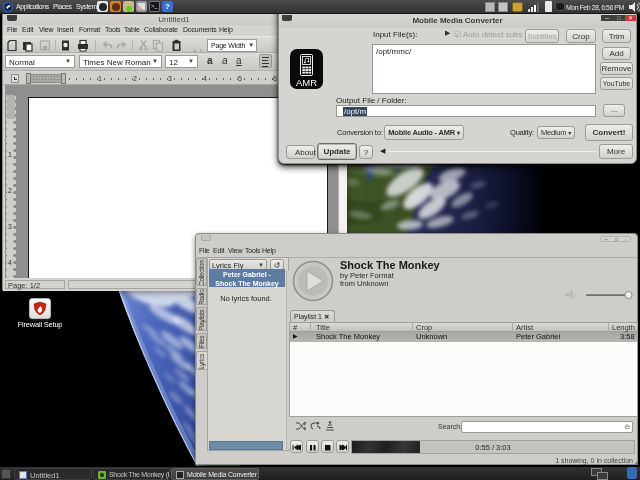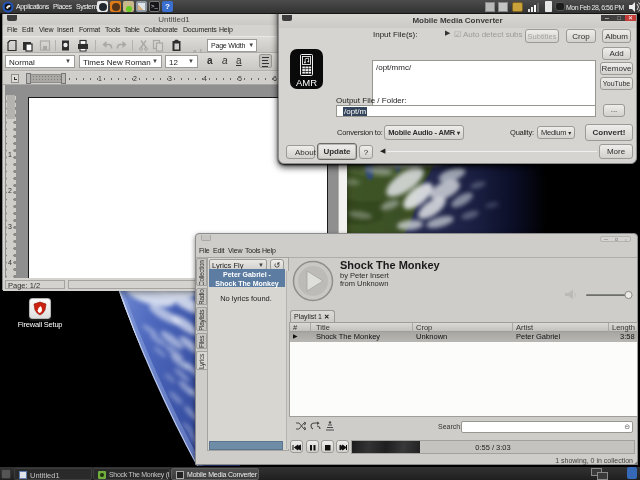--- a/index.html
+++ b/index.html
@@ -344,21 +344,21 @@
 
   <div class="abs" style="left:93px;top:24px;width:350px;height:208px;">
 
     <svg width="46" height="46" style="position:absolute;left:3px;top:2px;">
       <circle cx="21" cy="21" r="19.5" fill="#c9c8c4"></circle>
       <circle cx="21" cy="21" r="19.5" fill="none" stroke="#8f8e8a" stroke-width="1.5"></circle>
       <circle cx="21" cy="21" r="15" fill="#bcbbb7"></circle>
       <path d="M15,11 L31,21 L15,31 Z" fill="#dededa" stroke="#a0a09c" stroke-width="0.7"></path>
     </svg>
     <div class="abs" style="left:51px;top:1px;font-size:11px;font-weight:bold;color:#1a1a1a;">Shock The Monkey</div>
-    <div class="abs" style="left:51px;top:13px;font-size:7.5px;color:#2a2a2a;">by Peter Insert</div>
+    <div class="abs" style="left:51px;top:13px;font-size:7.5px;color:#2a2a2a;">by Peter Format</div>
     <div class="abs" style="left:51px;top:21px;font-size:7.5px;color:#2a2a2a;">from Unknown</div>
 
     <svg width="80" height="14" style="position:absolute;left:273px;top:30px;">
       <path d="M3,5 h3.5 l4.5,-3.5 v10 l-4.5,-3.5 h-3.5 z" fill="#bbbab6"></path>
       <path d="M12.5,4.5 q2,2.5 0,5" stroke="#c2c1bd" fill="none" stroke-width="1"></path>
       <rect x="24" y="6.2" width="43" height="1.8" rx="0.9" fill="#6e6e6a"></rect>
       <circle cx="66.5" cy="7" r="3.6" fill="#ecebe7" stroke="#8a8985" stroke-width="1"></circle>
     </svg>
 
     <div class="abs" style="left:1px;top:52px;width:45px;height:12px;background:linear-gradient(#dcdbd7,#cccbc7);border:1px solid #9a9995;border-bottom:none;border-radius:3px 3px 0 0;font-size:7px;color:#222;padding:2px 0 0 3px;white-space:nowrap;">Playlist 1 <b style="font-size:6.5px;">✕</b></div>
@@ -452,23 +452,23 @@
         <rect x="15.4" y="22.7" width="2.6" height="1.9"></rect>
         <rect x="18.5" y="22.7" width="2.6" height="1.9"></rect>
     </g>
     <text x="16.5" y="37" fill="#fff" font-size="9.5" text-anchor="middle" font-family="Liberation Sans, sans-serif">AMR</text>
   </svg>
   <div class="abs" style="left:94px;top:29px;font-size:8px;color:#1e1e1e;">Input File(s):</div>
   <span class="abs" style="left:166px;top:28px;font-size:7px;color:#333;">▶</span>
   <span class="abs" style="left:175px;top:29px;font-size:8px;color:#9b9a96;">☑ Auto detect subs</span>
   <div class="btn" style="left:246px;top:28px;width:34px;height:14px;line-height:13px;font-size:7.5px;color:#a5a4a0;">Subtitles</div>
   <div class="btn" style="left:287px;top:28px;width:30px;height:14px;line-height:13px;">Crop</div>
-  <div class="btn" style="left:323px;top:28px;width:29px;height:14px;line-height:13px;">Album</div>
-
-  <div class="abs" style="left:93px;top:43px;width:224px;height:50px;background:#fff;border:1px solid #98978f;font-size:8px;color:#222;padding:2px 3px;margin-top:16px;">/opt/mmc/</div>
+  <div class="btn" style="left:323px;top:28px;width:29px;height:14px;line-height:13px;">Trim</div>
+
+  <div class="abs" style="left:93px;top:43px;width:224px;height:50px;background:#fff;border:1px solid #98978f;font-size:8px;color:#222;padding:2px 3px;">/opt/mmc/</div>
   <div class="btn" style="left:323px;top:46px;width:29px;height:13px;line-height:12px;">Add</div>
   <div class="btn" style="left:321px;top:61px;width:33px;height:13px;line-height:12px;">Remove</div>
   <div class="btn" style="left:321px;top:76px;width:33px;height:13px;line-height:12px;font-size:7px;">YouTube</div>
   <div class="abs" style="left:57px;top:95px;font-size:8px;color:#1e1e1e;">Output File / Folder:</div>
   <div class="abs" style="left:57px;top:104px;width:260px;height:12px;background:#fff;border:1px solid #98978f;">
     <span style="position:absolute;left:6px;top:1px;background:#34455c;color:#fff;font-size:8px;padding:0 1px;">/opt/m</span>
   </div>
   <div class="btn" style="left:324px;top:103px;width:22px;height:13px;line-height:10px;">...</div>
   <div class="abs" style="left:58px;top:127px;font-size:7.5px;letter-spacing:-0.2px;color:#1e1e1e;">Conversion to:</div>
   <div class="btn" style="left:105px;top:124px;width:80px;height:15px;line-height:14px;font-weight:bold;font-size:7.5px;letter-spacing:-0.2px;white-space:nowrap;">Mobile Audio - AMR <span style="font-size:6px;">▾</span></div>

